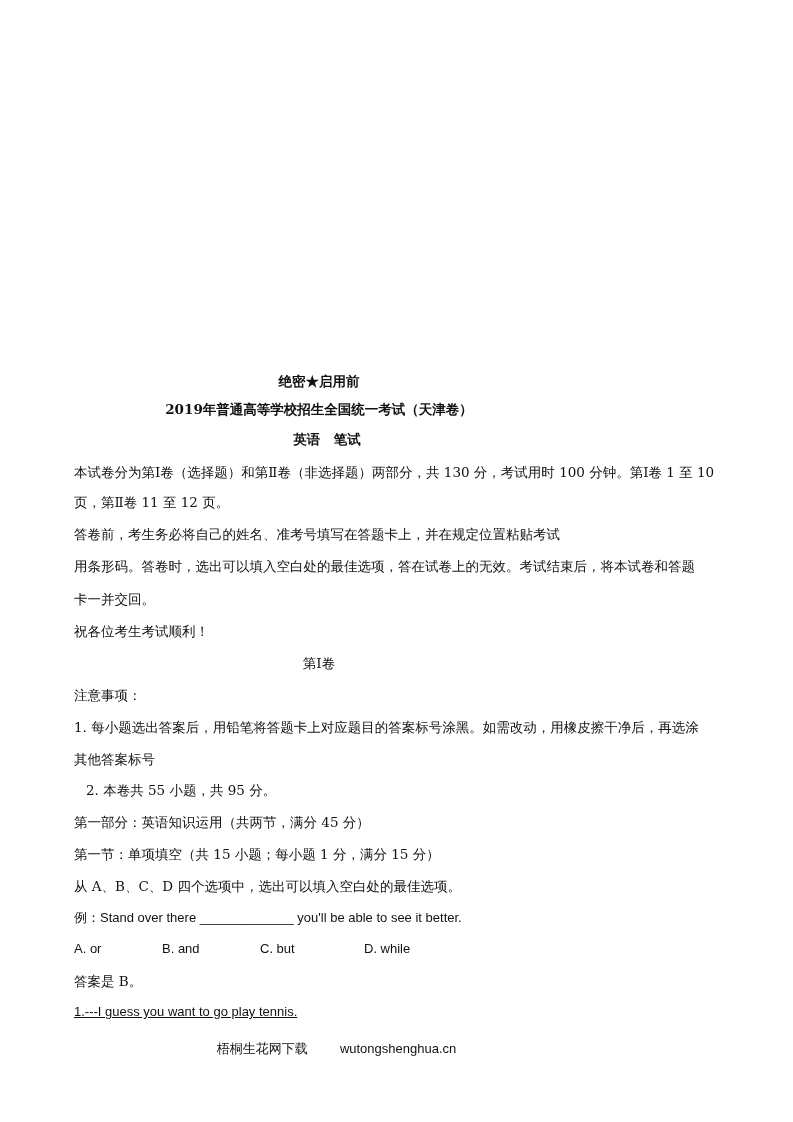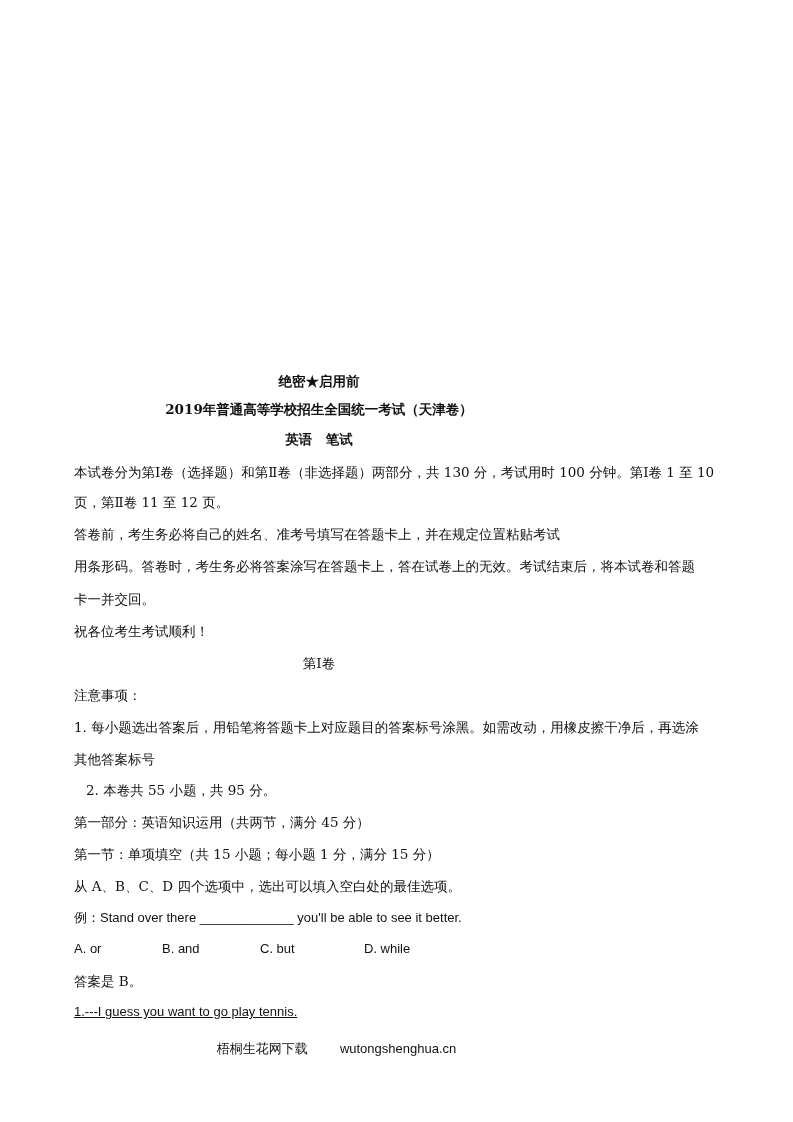--- a/index.html
+++ b/index.html
@@ -11,26 +11,26 @@
     .latin { font-family: "Liberation Sans", sans-serif; }
     .opt { position: absolute; font-family: "Liberation Sans", sans-serif; font-size: 13px; }
     .footer { position: absolute; top: 1040px; left: 0; width: 673px; text-align: center; font-size: 13px; }
     .footer span { margin: 0 14px; }
   </style>
 </head>
 <body>
 
 <div class="line center bold" style="top:372px;">绝密★启用前</div>
 <div class="line center bold" style="top:400px;">2019年普通高等学校招生全国统一考试（天津卷）</div>
-<div class="line center bold" style="top:430px;">英语　笔试</div>
+<div class="line center bold" style="top:430px;padding-left:8px;">英语　笔试</div>
 
 <div class="line" style="top:463px;">本试卷分为第Ⅰ卷（选择题）和第Ⅱ卷（非选择题）两部分，共 130 分，考试用时 100 分钟。第Ⅰ卷 1 至 10</div>
 <div class="line" style="top:493px;">页，第Ⅱ卷 11 至 12 页。</div>
 <div class="line" style="top:525px;">答卷前，考生务必将自己的姓名、准考号填写在答题卡上，并在规定位置粘贴考试</div>
-<div class="line" style="top:557px;">用条形码。答卷时，考生务必将答案涂写在答题卡上，答在试卷上的无效。考试结束后，将本试卷和答题</div>
+<div class="line" style="top:557px;">用条形码。答卷时，选出可以填入空白处的最佳选项，答在试卷上的无效。考试结束后，将本试卷和答题</div>
 <div class="line" style="top:590px;">卡一并交回。</div>
 <div class="line" style="top:622px;">祝各位考生考试顺利！</div>
 
 <div class="line center" style="top:654px;">第Ⅰ卷</div>
 <div class="line" style="top:686px;">注意事项：</div>
 <div class="line" style="top:718px;">1. 每小题选出答案后，用铅笔将答题卡上对应题目的答案标号涂黑。如需改动，用橡皮擦干净后，再选涂</div>
 <div class="line" style="top:750px;">其他答案标号</div>
 <div class="line" style="top:781px;margin-left:12px;">2. 本卷共 55 小题，共 95 分。</div>
 <div class="line" style="top:813px;">第一部分：英语知识运用（共两节，满分 45 分）</div>
 <div class="line" style="top:845px;">第一节：单项填空（共 15 小题；每小题 1 分，满分 15 分）</div>

